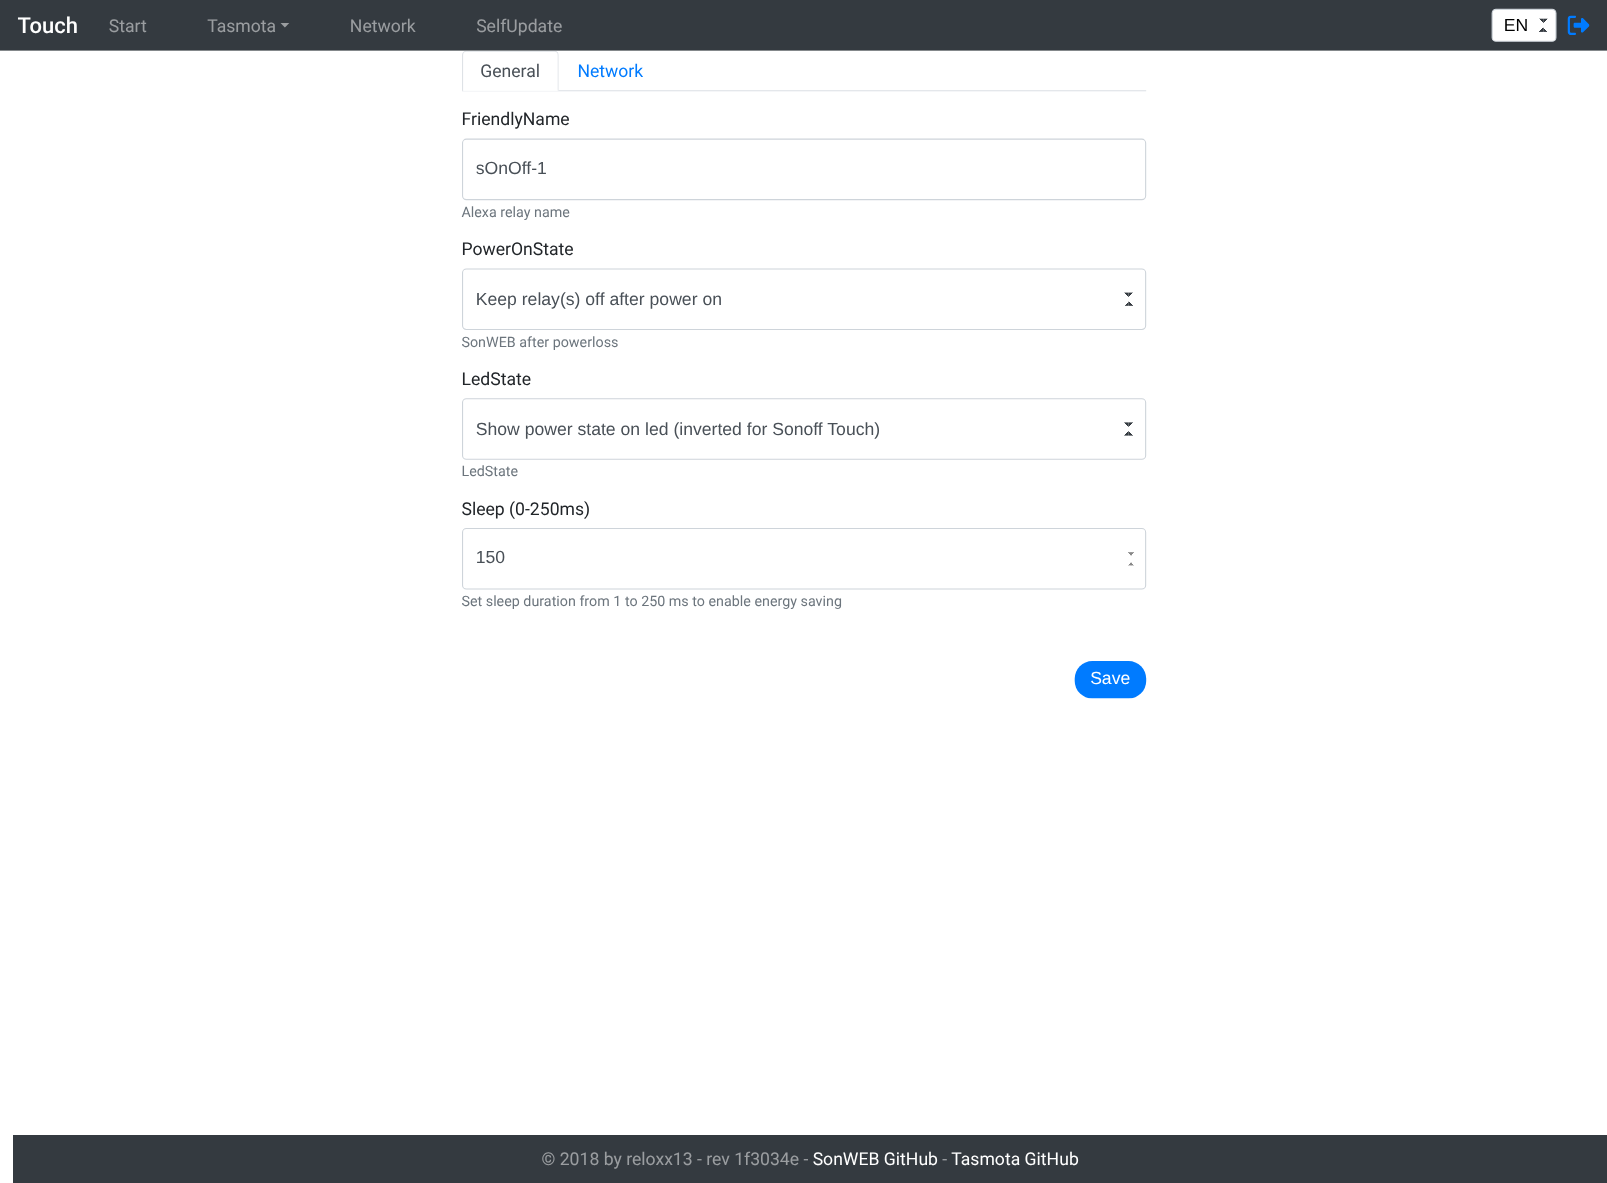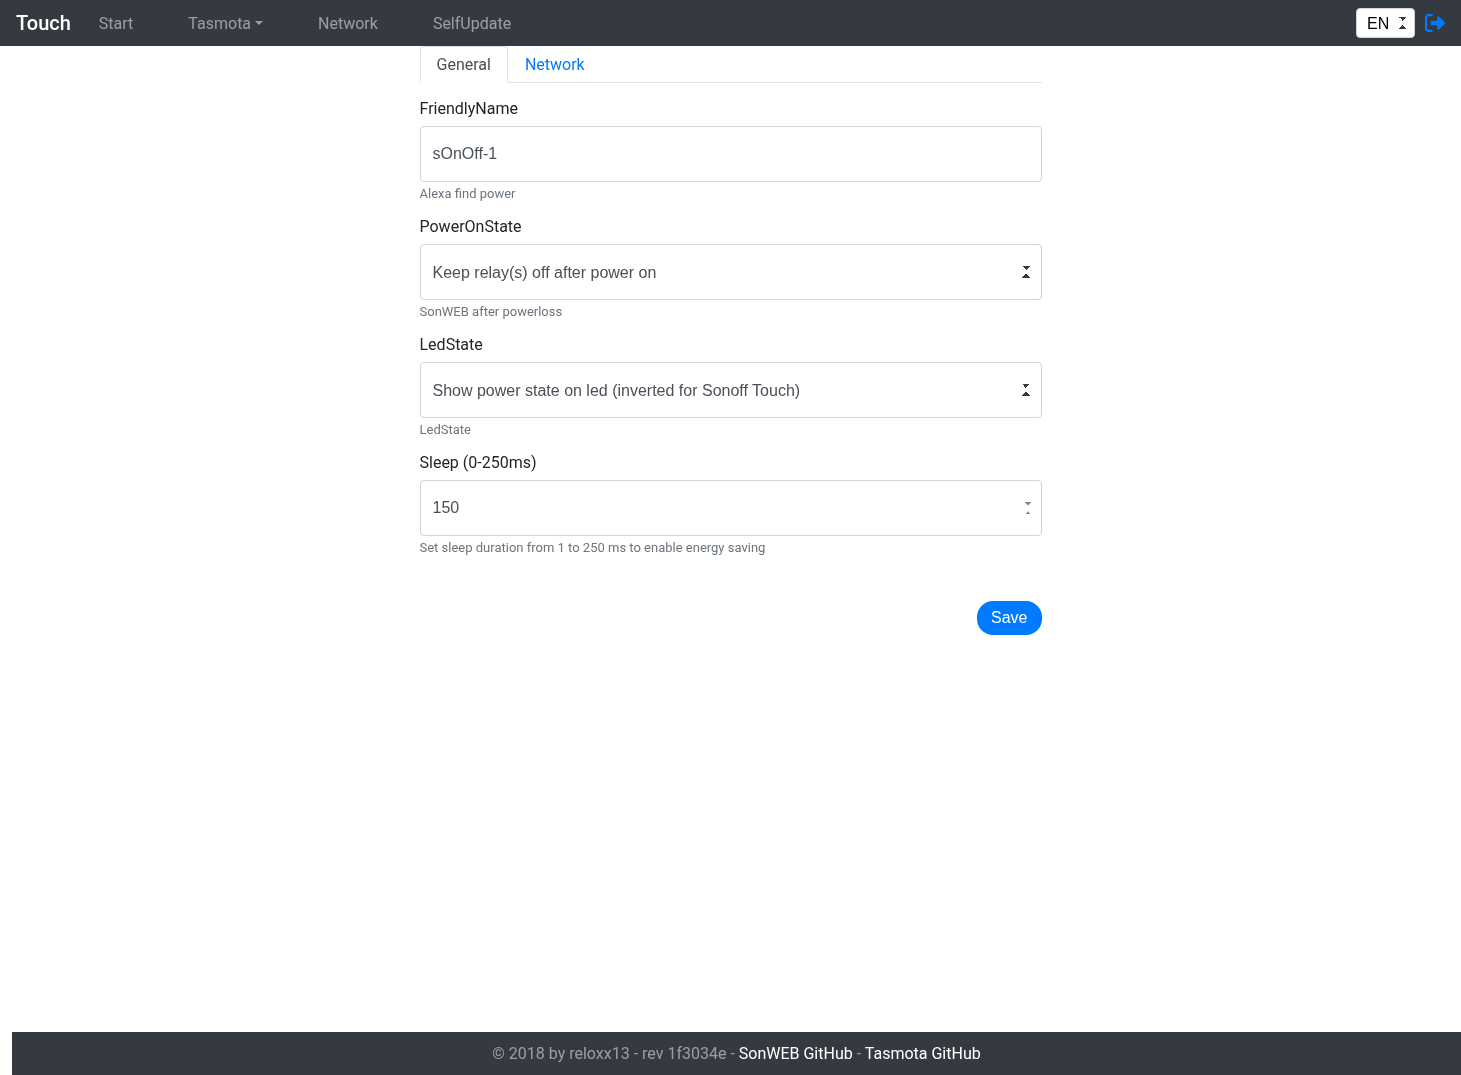--- a/index.html
+++ b/index.html
@@ -227,21 +227,21 @@
 
   <div class="content">
     <div class="nav-tabs">
       <a class="nav-tab active">General</a>
       <a class="nav-tab inactive">Network</a>
     </div>
 
     <div class="form-group">
       <label class="form-label">FriendlyName</label>
       <input type="text" class="form-control" value="sOnOff-1" style="">
-      <div class="form-text">Alexa find power</div>
+      <div class="form-text">Alexa relay name</div>
     </div>
 
     <div class="form-group">
       <label class="form-label">PowerOnState</label>
       <div class="form-select-wrapper">
         <select class="form-control">
           <option>Keep relay(s) off after power on</option>
         </select>
       </div>
       <div class="form-text">SonWEB after powerloss</div>

